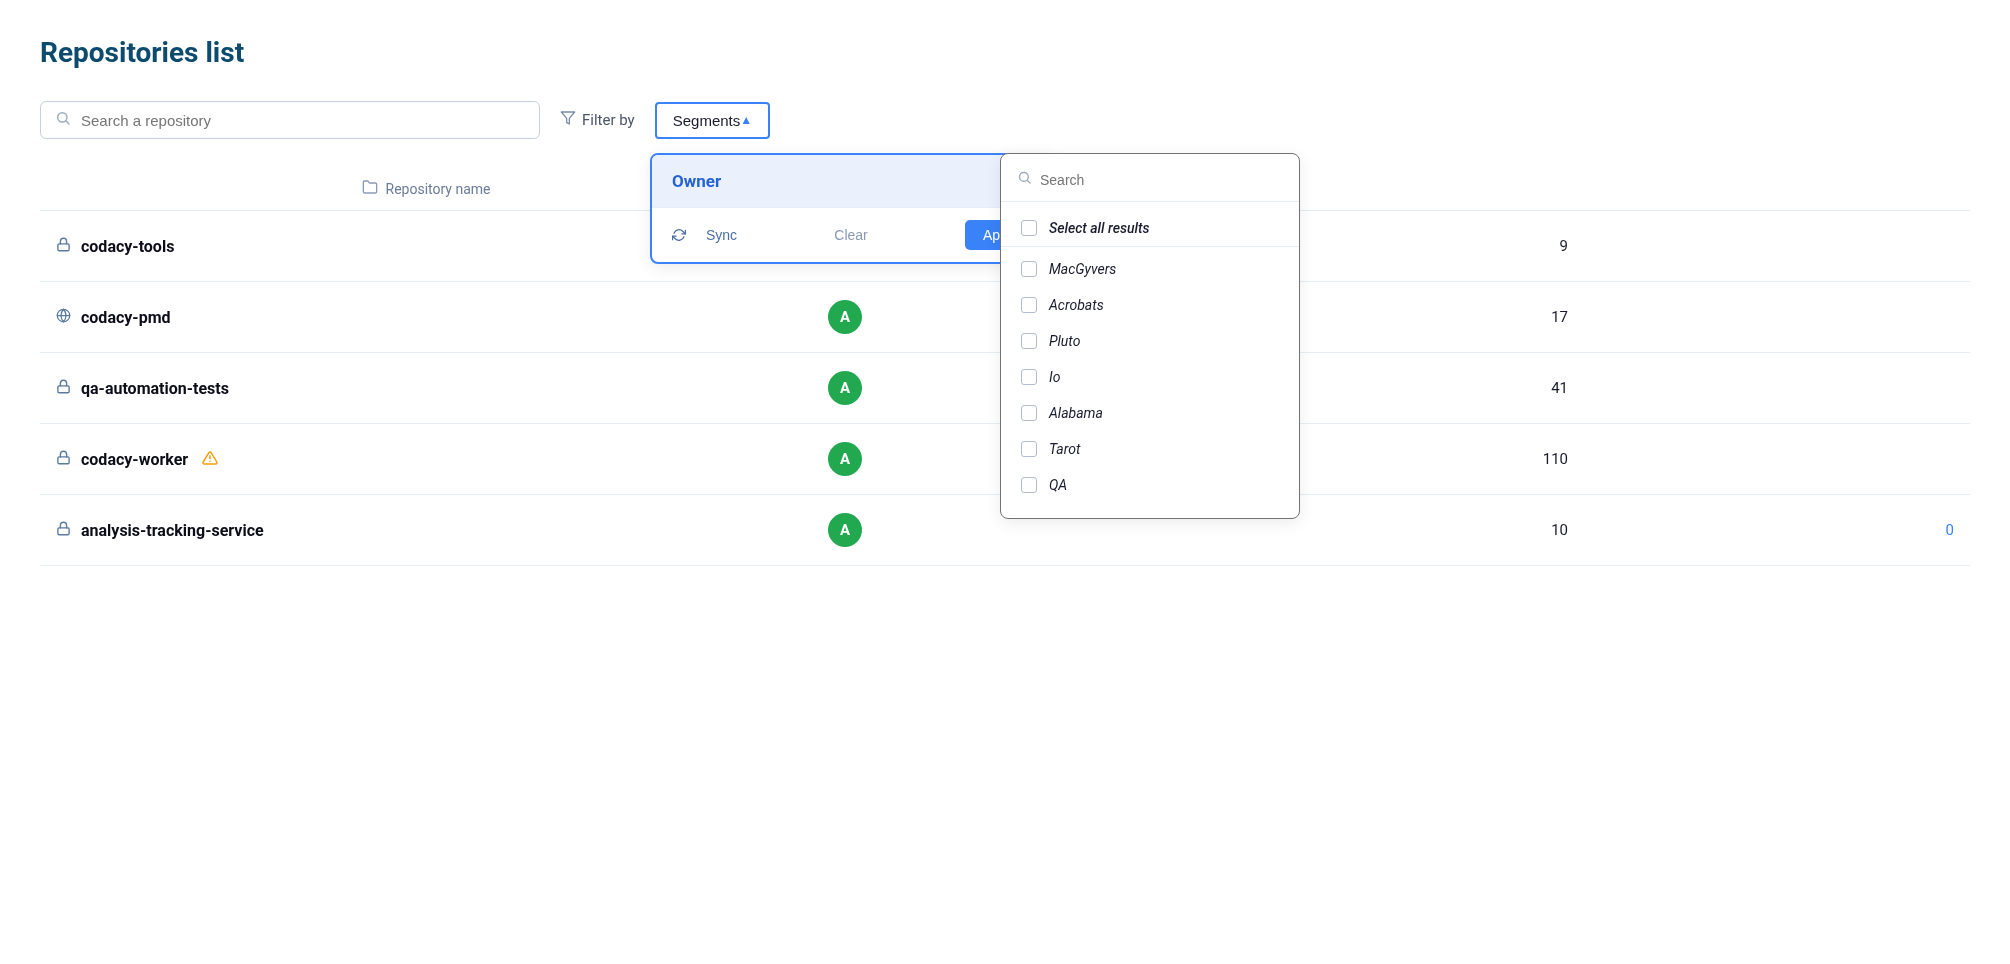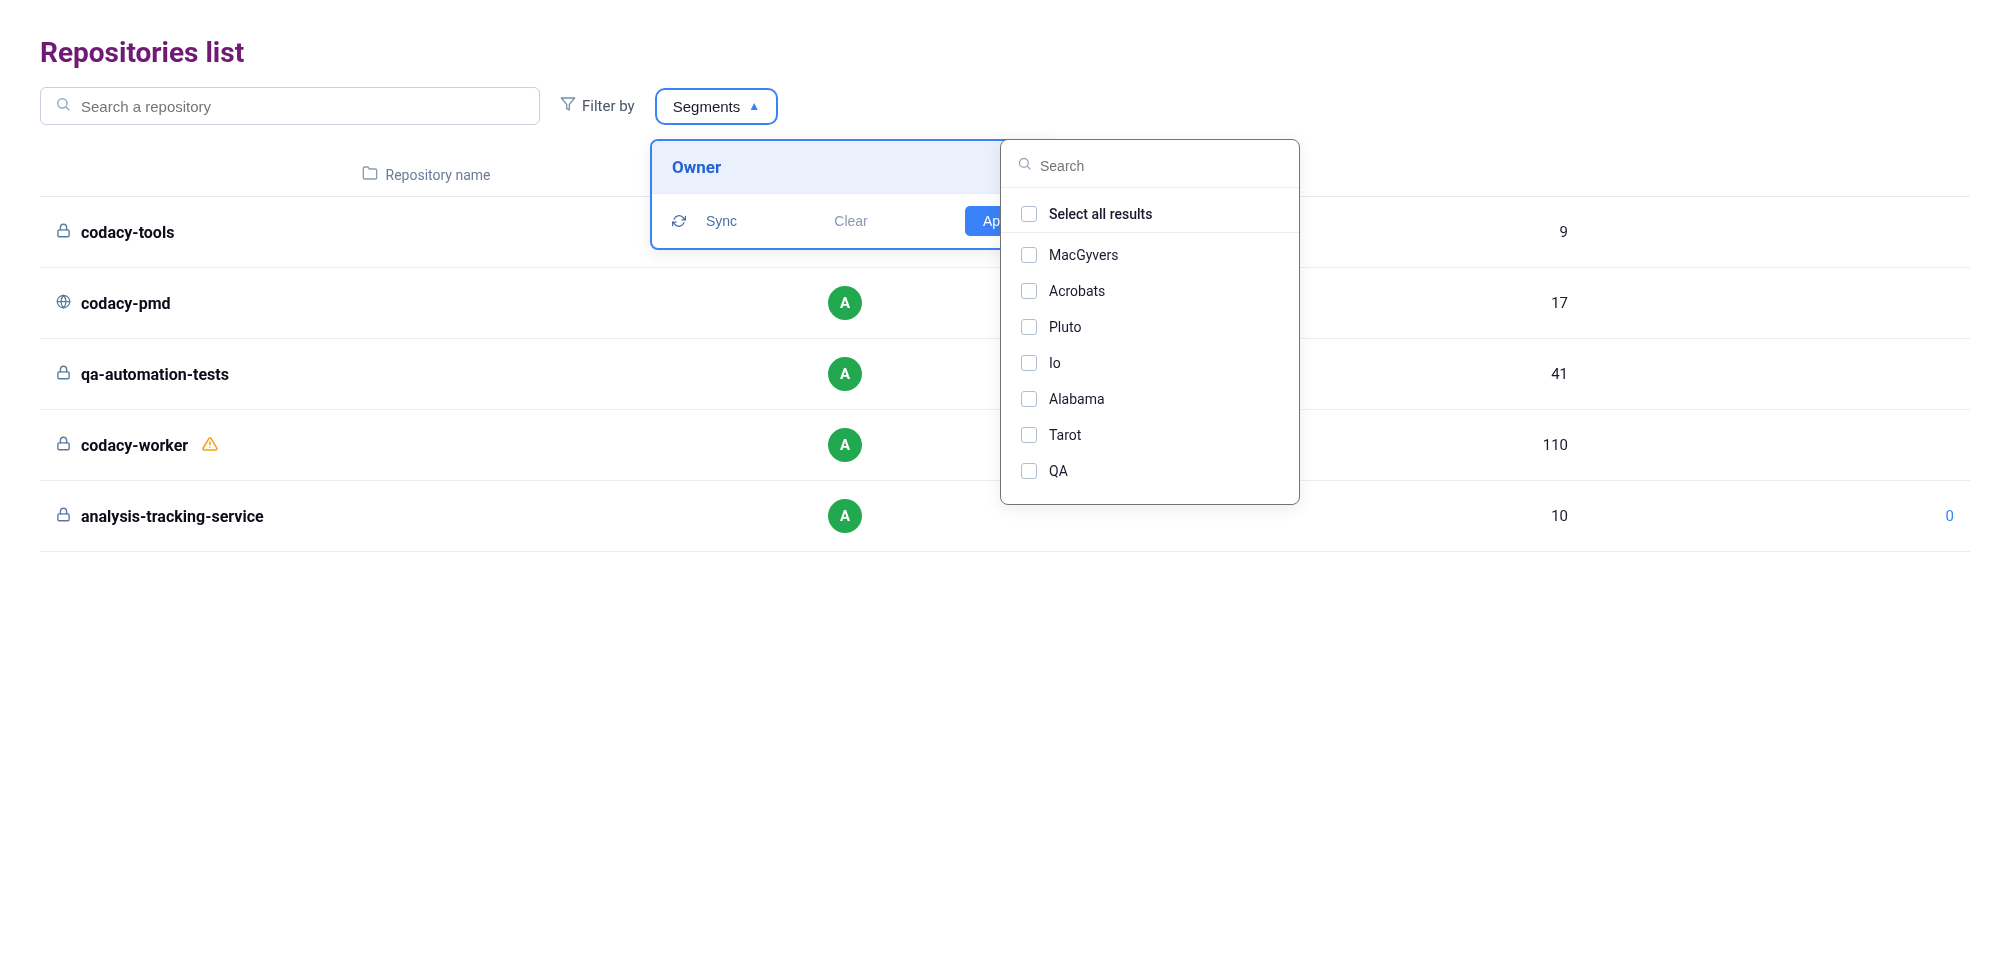--- a/index.html
+++ b/index.html
@@ -11,22 +11,22 @@
     }
     .page-container {
       padding: 36px 40px;
       max-width: 2010px;
       min-height: 964px;
       position: relative;
     }
     .page-title {
       font-size: 28px;
       font-weight: 700;
-      color: #701a75;
-      margin-bottom: 18px;
+      color: #0c4a6e;
+      margin-bottom: 32px;
     }
     .toolbar {
       display: flex;
       align-items: center;
       gap: 20px;
       margin-bottom: 28px;
       position: relative;
     }
     .search-input-wrapper {
       display: flex;
@@ -56,23 +56,22 @@
       gap: 6px;
       color: #4a5568;
       font-size: 15px;
     }
     .filter-icon {
       color: #7a8fa6;
     }
     .segments-button {
       display: flex;
       align-items: center;
-      gap: 8px;
       border: 2px solid #3a82f7;
-      border-radius: 10px;
+      border-radius: 4px;
       padding: 8px 16px;
       background: #fff;
       color: #1a1a2e;
       font-size: 15px;
       font-weight: 500;
       cursor: pointer;
     }
     .chevron-up {
       color: #3a82f7;
       font-size: 12px;
@@ -167,20 +166,21 @@
       outline: none;
       font-size: 14px;
       color: #8a9ab5;
       width: 100%;
       background: transparent;
     }
     .segments-list {
       padding: 8px 0;
       max-height: 300px;
       overflow-y: auto;
+      font-style: italic;
     }
     .segments-list-item {
       display: flex;
       align-items: center;
       gap: 12px;
       padding: 10px 20px;
       font-size: 14px;
       color: #1a1a2e;
       cursor: pointer;
     }

